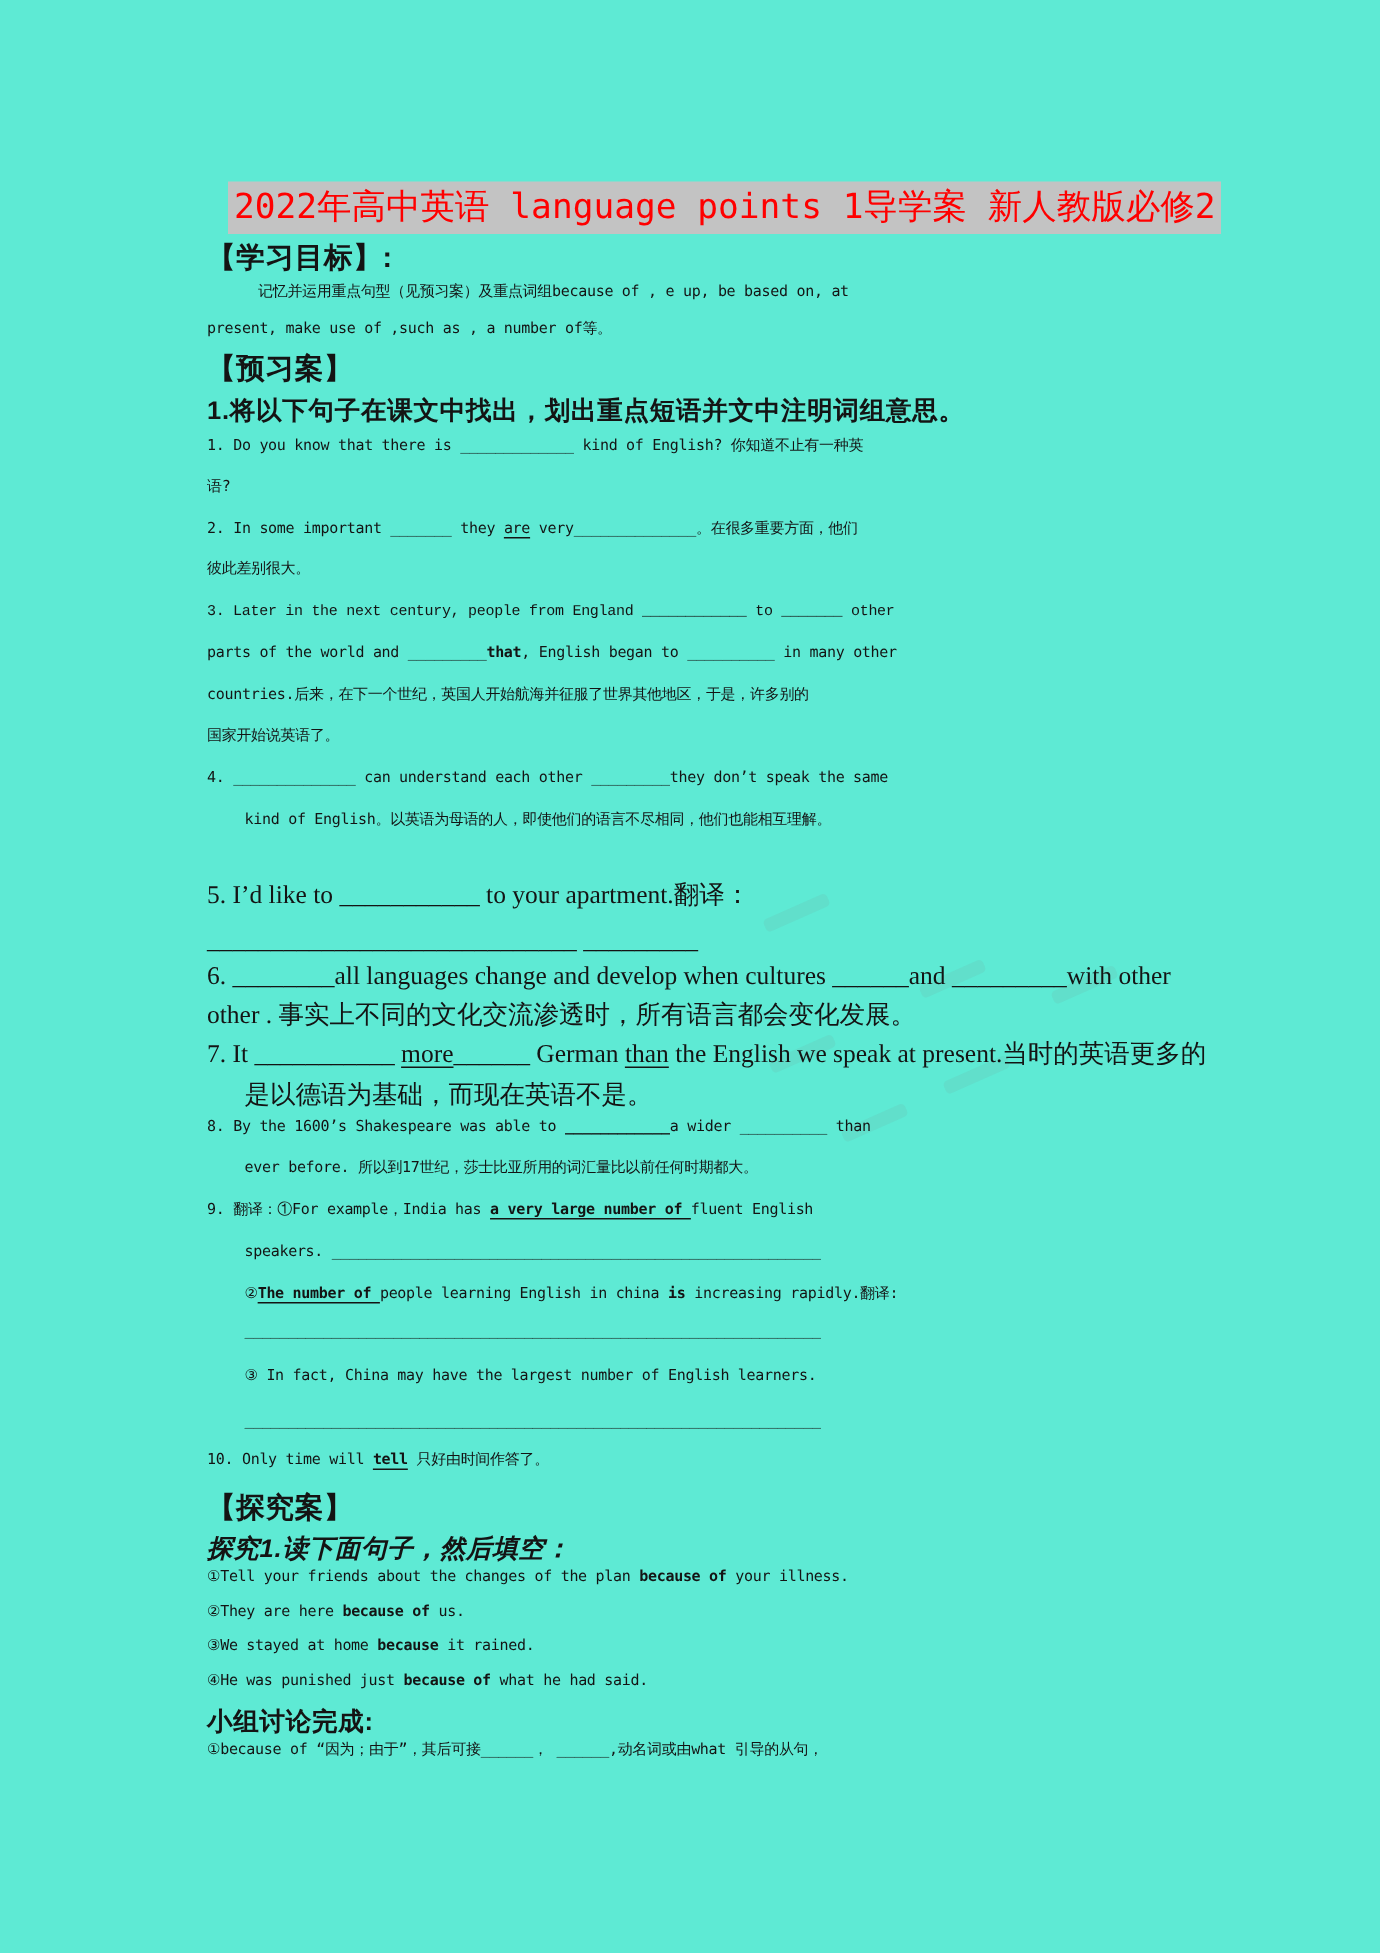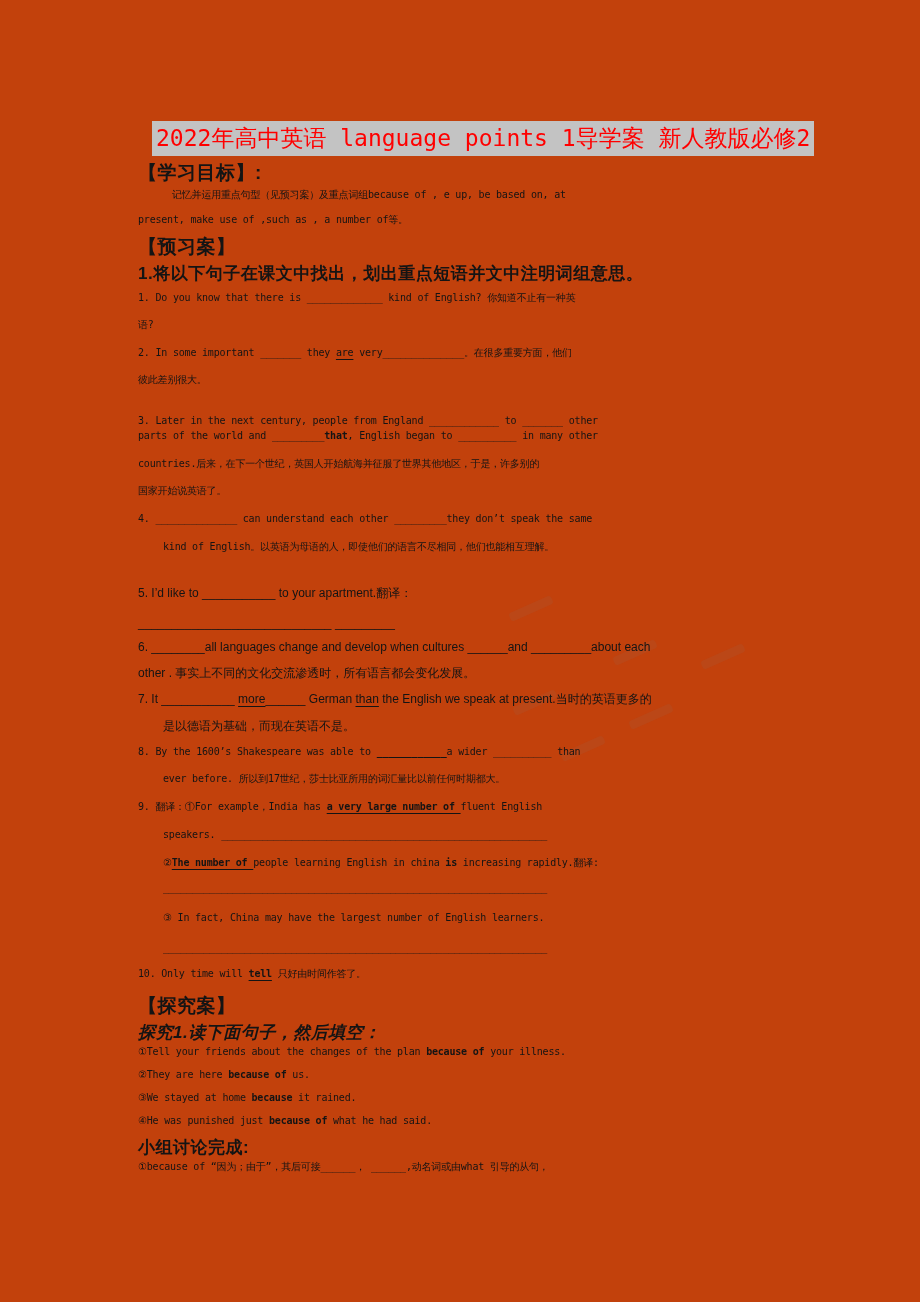--- a/index.html
+++ b/index.html
@@ -1,20 +1,20 @@
 <!DOCTYPE html>
 <html><head>
 <meta charset="utf-8">
 <style>
   html,body{margin:0;padding:0;background:#ffffff;}
-  .page{position:relative;width:920px;height:1302px;background:#c2410c;overflow:hidden;
+  .page{position:relative;width:920px;height:1302px;background:#5eead4;overflow:hidden;
         font-family:"DejaVu Sans Mono","Liberation Mono",monospace;color:#141414;}
   .ln{position:absolute;white-space:pre;line-height:1.25;}
   .mono{font-family:"DejaVu Sans Mono","Liberation Mono",monospace;font-size:10px;letter-spacing:-0.2px;}
-  .serif{font-family:Liberation Sans, sans-serif;font-size:12px;letter-spacing:0;}
+  .serif{font-family:Liberation Serif, serif;font-size:17px;letter-spacing:0;}
   .hd{font-family:"Liberation Sans","DejaVu Sans",sans-serif;font-weight:700;font-size:17px;letter-spacing:0.5px;}
   .hd-big{font-size:19px;}
   .b{font-weight:700;margin-top:19px;}
   .u{text-decoration:underline;text-underline-offset:3px;}
   .bu{font-weight:700;text-decoration:underline;text-underline-offset:3px;}
   .title-bar{position:absolute;top:121px;left:152px;background:#c3c3c3;color:#ff0000;
              font-size:23px;line-height:35px;padding:0 4px;white-space:pre;letter-spacing:0;}
   .wm{position:absolute;width:46px;height:9px;background:rgba(130,130,130,0.10);
       transform:rotate(-24deg);border-radius:3px;}
 </style>
@@ -38,32 +38,32 @@
 
   <div class="ln hd hd-big" style="top:235px;left:138px;">【预习案】</div>
   <div class="ln hd" style="top:263px;left:138px;">1.将以下句子在课文中找出，划出重点短语并文中注明词组意思。</div>
 
   <div class="ln mono" style="top:292px;left:138px;"><span>1. Do you know that there is </span><span>_____________</span><span> kind of English? 你知道不止有一种英</span></div>
   <div class="ln mono" style="top:319px;left:138px;">语?</div>
 
   <div class="ln mono" style="top:347px;left:138px;"><span>2. In some important </span><span>_______</span><span> they </span><span class="u">are</span><span> very</span><span>______________</span><span>。在很多重要方面，他们</span></div>
   <div class="ln mono" style="top:374px;left:138px;">彼此差别很大。</div>
 
-  <div class="ln mono" style="top:415px;left:138px;"><span>3. Later in the next century, people from England </span><span>____________</span><span> to </span><span>_______</span><span> other</span></div>
+  <div class="ln mono" style="top:403px;left:138px;font-family:Liberation Mono, monospace;"><span>3. Later in the next century, people from England </span><span>____________</span><span> to </span><span>_______</span><span> other</span></div>
   <div class="ln mono" style="top:430px;left:138px;"><span>parts of the world and </span><span>_________</span><span class="b">that</span><span>, English began to </span><span>__________</span><span> in many other</span></div>
   <div class="ln mono" style="top:458px;left:138px;">countries.后来，在下一个世纪，英国人开始航海并征服了世界其他地区，于是，许多别的</div>
   <div class="ln mono" style="top:485px;left:138px;">国家开始说英语了。</div>
 
   <div class="ln mono" style="top:513px;left:138px;"><span>4. </span><span>______________</span><span> can understand each other </span><span>_________</span><span>they don’t speak the same</span></div>
   <div class="ln mono" style="top:541px;left:163px;">kind of English。以英语为母语的人，即使他们的语言不尽相同，他们也能相互理解。</div>
 
   <div class="ln serif" style="top:586px;left:138px;"><span>5. I’d like to </span><span>___________</span><span> to your apartment.翻译：</span></div>
   <div class="ln serif" style="top:616px;left:138px;">_____________________________ _________</div>
 
-  <div class="ln serif" style="top:640px;left:138px;"><span>6. </span><span>________</span><span>all languages change and develop when cultures </span><span>______</span><span>and </span><span>_________</span><span>about each</span></div>
+  <div class="ln serif" style="top:640px;left:138px;"><span>6. </span><span>________</span><span>all languages change and develop when cultures </span><span>______</span><span>and </span><span>_________</span><span>with other</span></div>
   <div class="ln serif" style="top:666px;left:138px;">other . 事实上不同的文化交流渗透时，所有语言都会变化发展。</div>
 
   <div class="ln serif" style="top:692px;left:138px;"><span>7. It </span><span>___________</span><span> </span><span class="u">more</span><span>______</span><span> German </span><span class="u">than</span><span> the English we speak at present.当时的英语更多的</span></div>
   <div class="ln serif" style="top:719px;left:163px;">是以德语为基础，而现在英语不是。</div>
 
   <div class="ln mono" style="top:746px;left:138px;"><span>8. By the 1600’s Shakespeare was able to </span><span class="b">____________</span><span>a wider </span><span>__________</span><span> than</span></div>
   <div class="ln mono" style="top:773px;left:163px;">ever before. 所以到17世纪，莎士比亚所用的词汇量比以前任何时期都大。</div>
 
   <div class="ln mono" style="top:801px;left:138px;"><span>9. 翻译：①For example，India has </span><span class="bu">a very large number of </span><span>fluent English</span></div>
   <div class="ln mono" style="top:857px;left:163px;"><span>②</span><span class="bu">The number of </span><span>people learning English in china </span><span class="b">is</span><span> increasing rapidly.翻译:</span></div>

